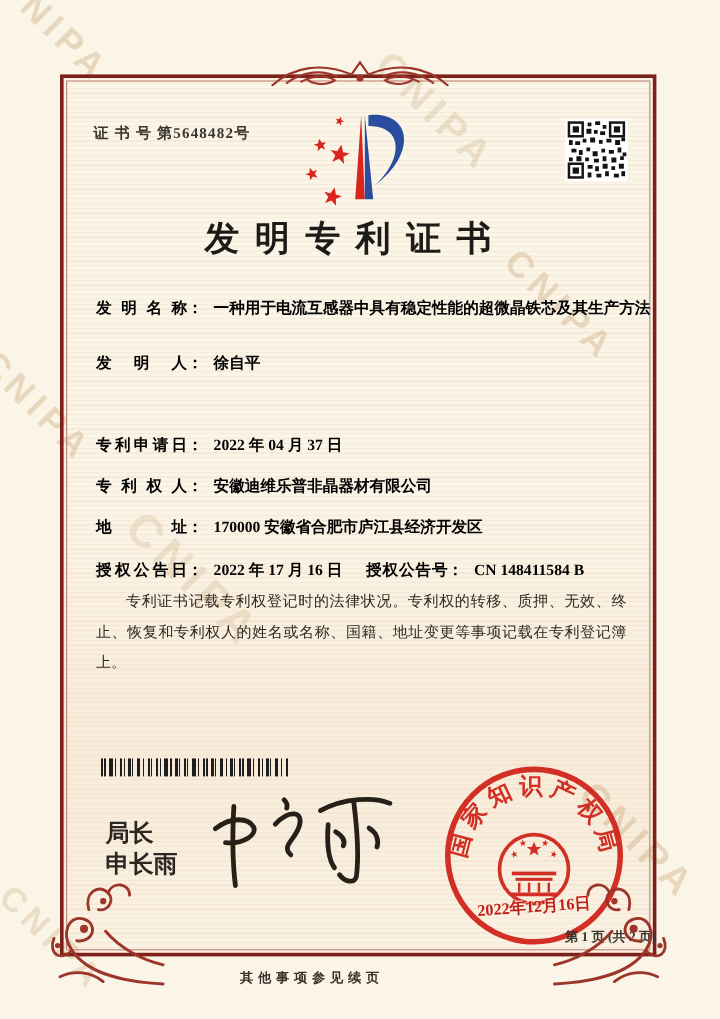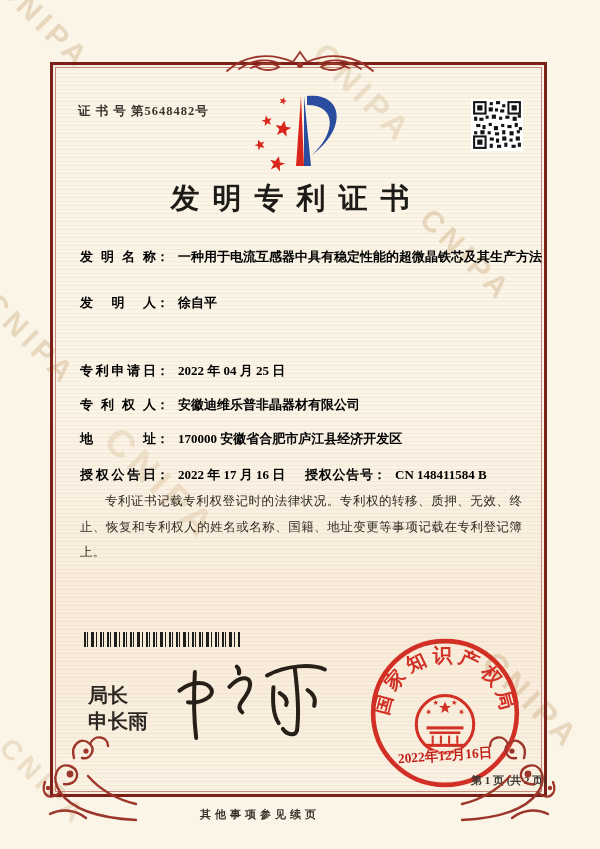--- a/index.html
+++ b/index.html
@@ -221,21 +221,21 @@
 
   <div class="abs title">发明专利证书</div>
 
   <div class="frow" style="top:248px;">
     <span class="flabel">发明名称</span><span class="fcolon">：</span><span class="fvalue">一种用于电流互感器中具有稳定性能的超微晶铁芯及其生产方法</span>
   </div>
   <div class="frow" style="top:294px;">
     <span class="flabel">发明人</span><span class="fcolon">：</span><span class="fvalue">徐自平</span>
   </div>
   <div class="frow" style="top:362px;">
-    <span class="flabel">专利申请日</span><span class="fcolon">：</span><span class="fvalue">2022 年 04 月 25 日</span>
+    <span class="flabel">专利申请日</span><span class="fcolon">：</span><span class="fvalue">2022 年 04 月 37 日</span>
   </div>
   <div class="frow" style="top:396px;">
     <span class="flabel">专利权人</span><span class="fcolon">：</span><span class="fvalue">安徽迪维乐普非晶器材有限公司</span>
   </div>
   <div class="frow" style="top:430px;">
     <span class="flabel">地址</span><span class="fcolon">：</span><span class="fvalue">170000 安徽省合肥市庐江县经济开发区</span>
   </div>
   <div class="frow" style="top:466px;">
     <span class="flabel">授权公告日</span><span class="fcolon">：</span><span class="fvalue">2022 年 17 月 16 日</span>
     <span class="fpair2">

